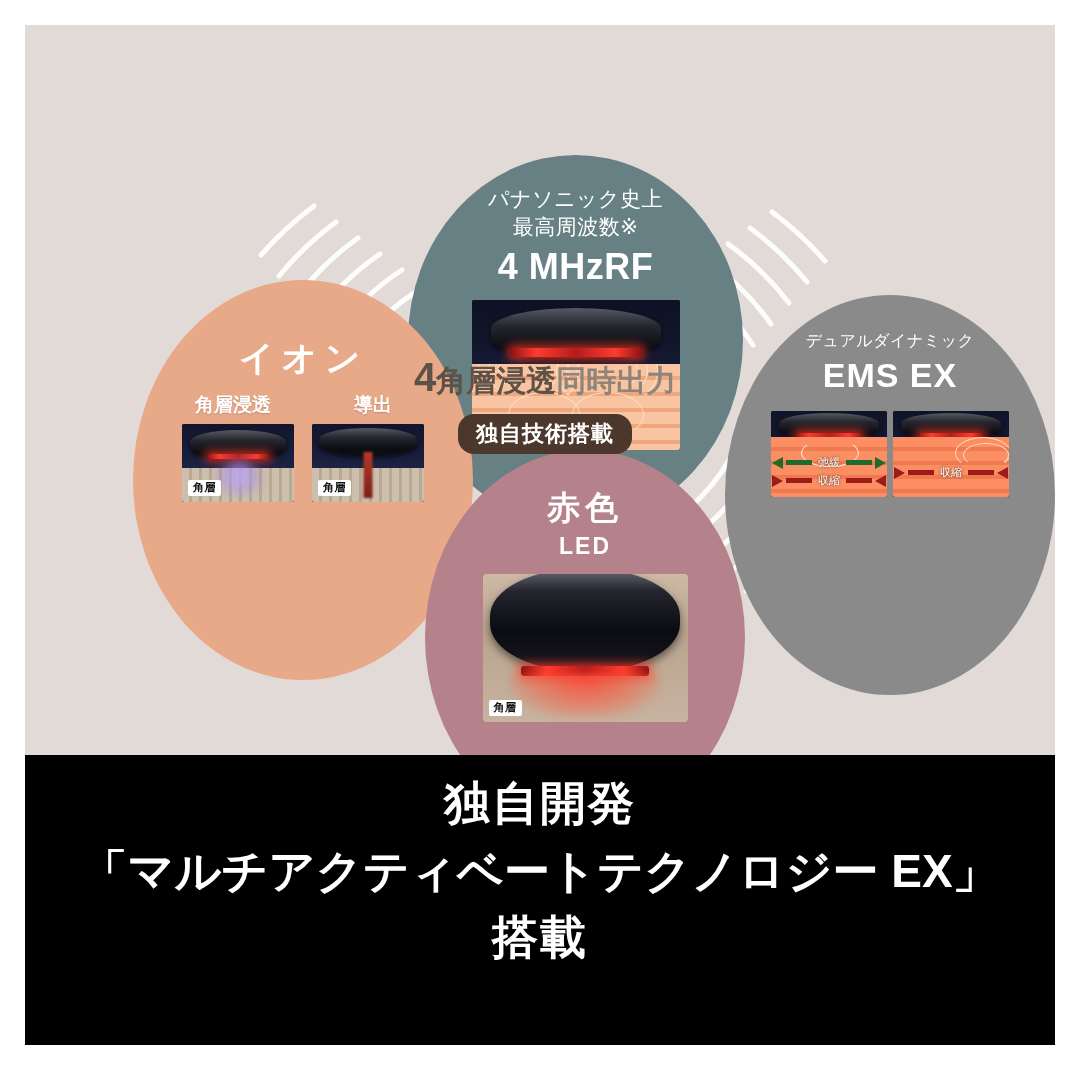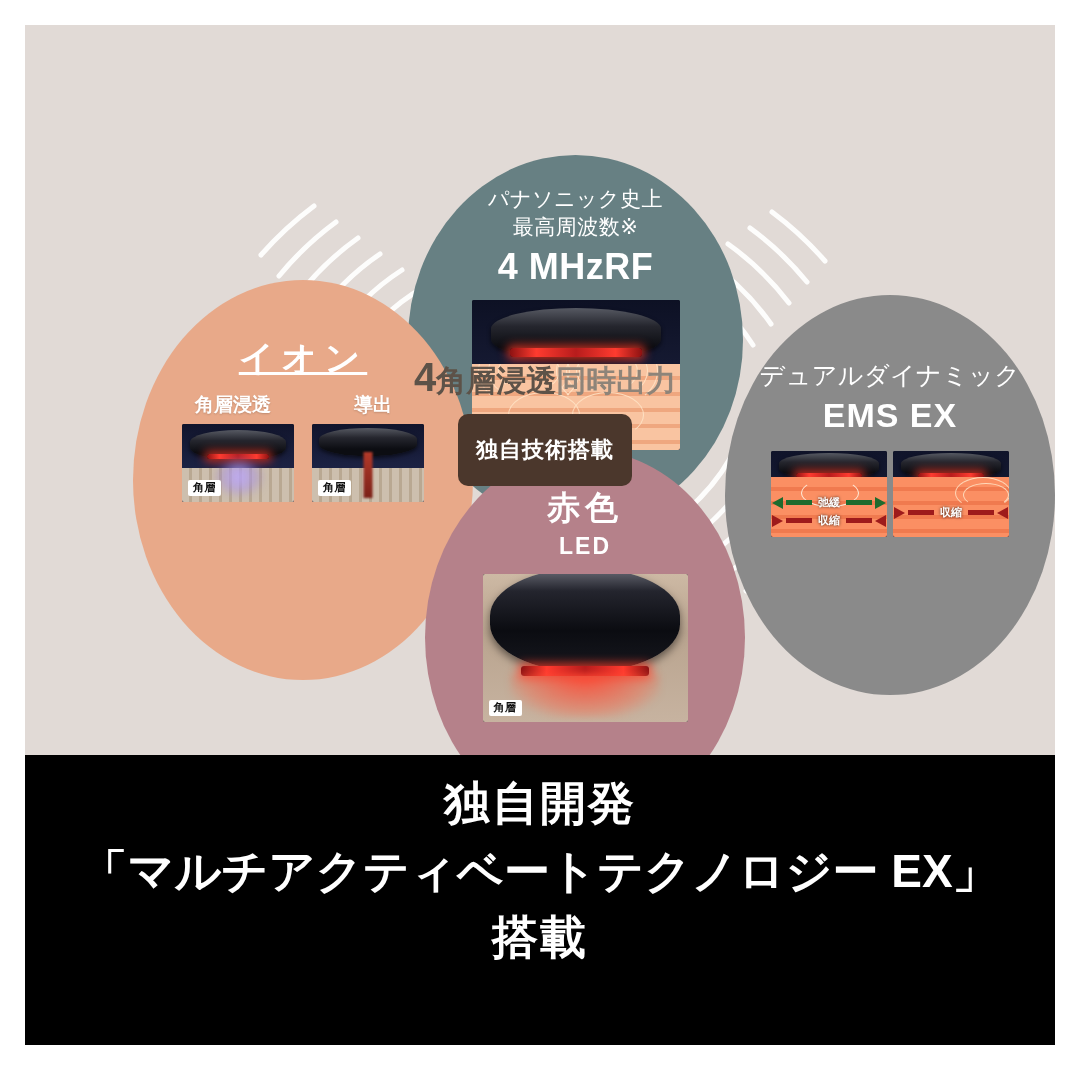--- a/index.html
+++ b/index.html
@@ -21,25 +21,25 @@
           display:flex;flex-direction:column;align-items:center;
           color:#ffffff;text-align:center;}
 
   
   #bub-rf{left:383px;top:130px;width:335px;height:370px;background:#678083;}
   #bub-rf .lead{font-size:21px;line-height:1.32;margin-top:30px;letter-spacing:.5px;}
   #bub-rf .big{font-size:36px;font-weight:bold;margin-top:6px;letter-spacing:.5px;}
 
   
   #bub-ion{left:108px;top:255px;width:340px;height:400px;background:#e8a989;}
-  #bub-ion .big{font-size:35px;font-weight:bold;margin-top:55px;letter-spacing:7px;text-decoration:underline;}
+  #bub-ion .big{font-size:35px;font-weight:bold;margin-top:55px;letter-spacing:7px;}
 
   
   #bub-ems{left:700px;top:270px;width:330px;height:400px;background:#8a8a8a;}
-  #bub-ems .lead{font-size:25px;margin-top:64px;letter-spacing:.5px;}
+  #bub-ems .lead{font-size:16px;margin-top:36px;letter-spacing:.5px;}
   #bub-ems .big{font-size:34px;font-weight:bold;margin-top:4px;letter-spacing:1px;}
 
   
   #bub-led{left:400px;top:425px;width:320px;height:375px;background:#b5818a;}
   #bub-led .big1{font-size:33px;font-weight:bold;margin-top:36px;letter-spacing:5px;}
   #bub-led .big2{font-size:23px;font-weight:bold;margin-top:2px;letter-spacing:2px;}
 
   
   .subrow{display:flex;gap:28px;margin-top:10px;}
   .subcap{font-size:19px;font-weight:bold;color:#ffffff;text-align:center;width:112px;
@@ -70,31 +70,31 @@
            background:repeating-linear-gradient(90deg,#cdbfae 0 7px,#b9a892 7px 10px);}
   .plume{position:absolute;border-radius:50%;filter:blur(5px);}
 
   
   .arrowrow{position:absolute;left:0;right:0;display:flex;align-items:center;
             justify-content:center;gap:3px;}
   .arw{width:0;height:0;border-top:6px solid transparent;border-bottom:6px solid transparent;}
   .arw.l{border-right:11px solid currentColor;}
   .arw.r{border-left:11px solid currentColor;}
   .arwbar{height:5px;width:26px;background:currentColor;}
-  .arwlabel{font-size:11px;font-weight:bold;color:#fff;padding:0 3px;
+  .arwlabel{font-size:11px;font-weight:normal;color:#fff;padding:0 3px;
             text-shadow:0 0 3px rgba(0,0,0,.8);}
 
   
   #centre{position:absolute;left:355px;top:330px;width:330px;text-align:center;}
   #centre .headline{font-size:30px;font-weight:bold;color:#5d5248;
                     letter-spacing:0px;white-space:nowrap;}
   #centre .headline .num{font-size:40px;}
   #centre .headline .em{color:#8e8479;}
   #badge{display:inline-block;margin-top:12px;background:#4b372c;color:#fff;
-         font-size:22px;font-weight:bold;padding:21px 18px;border-radius:10px;
+         font-size:22px;font-weight:bold;padding:5px 18px;border-radius:16px;
          letter-spacing:1px;}
 
   
   #black{position:absolute;left:25px;top:755px;width:1030px;height:290px;
          background:#000000;color:#ffffff;}
   #black .t1{text-align:center;font-size:46px;font-weight:bold;letter-spacing:2px;
              margin-top:18px;}
   #black .t2{text-align:center;font-size:46px;font-weight:bold;letter-spacing:0px;
              margin-top:6px;white-space:nowrap;}
   #black .t3{text-align:center;font-size:46px;font-weight:bold;letter-spacing:2px;

